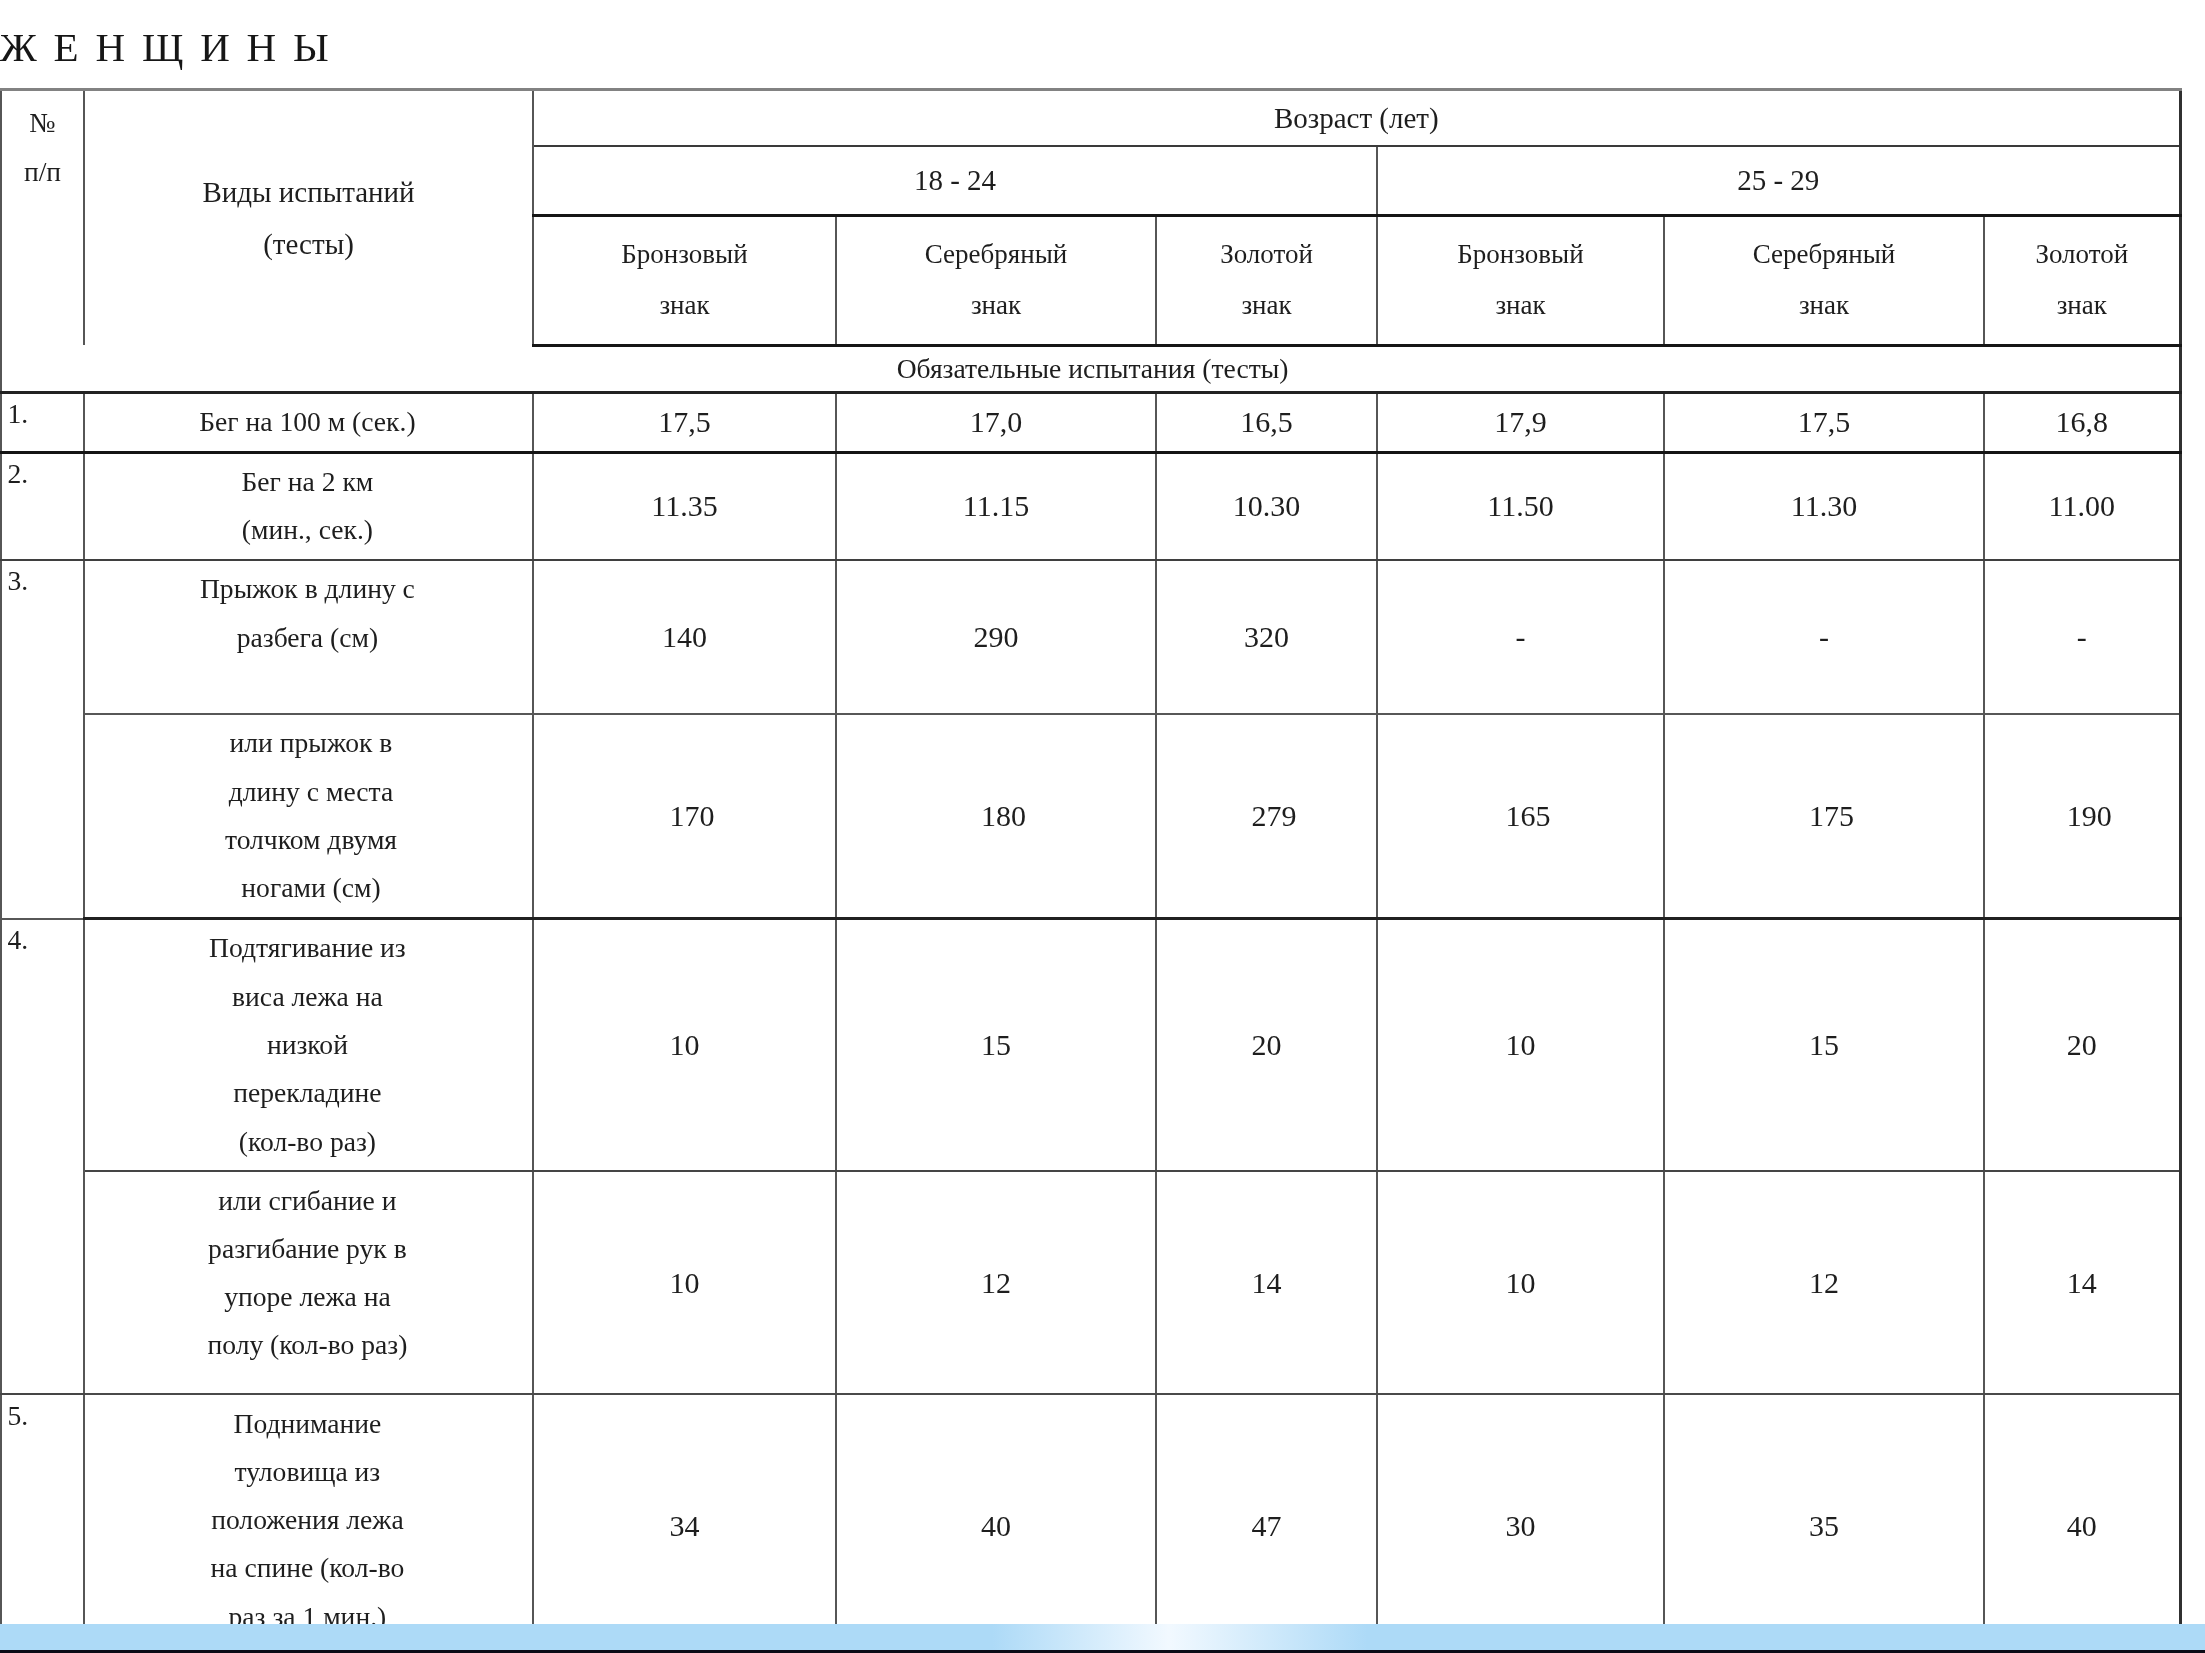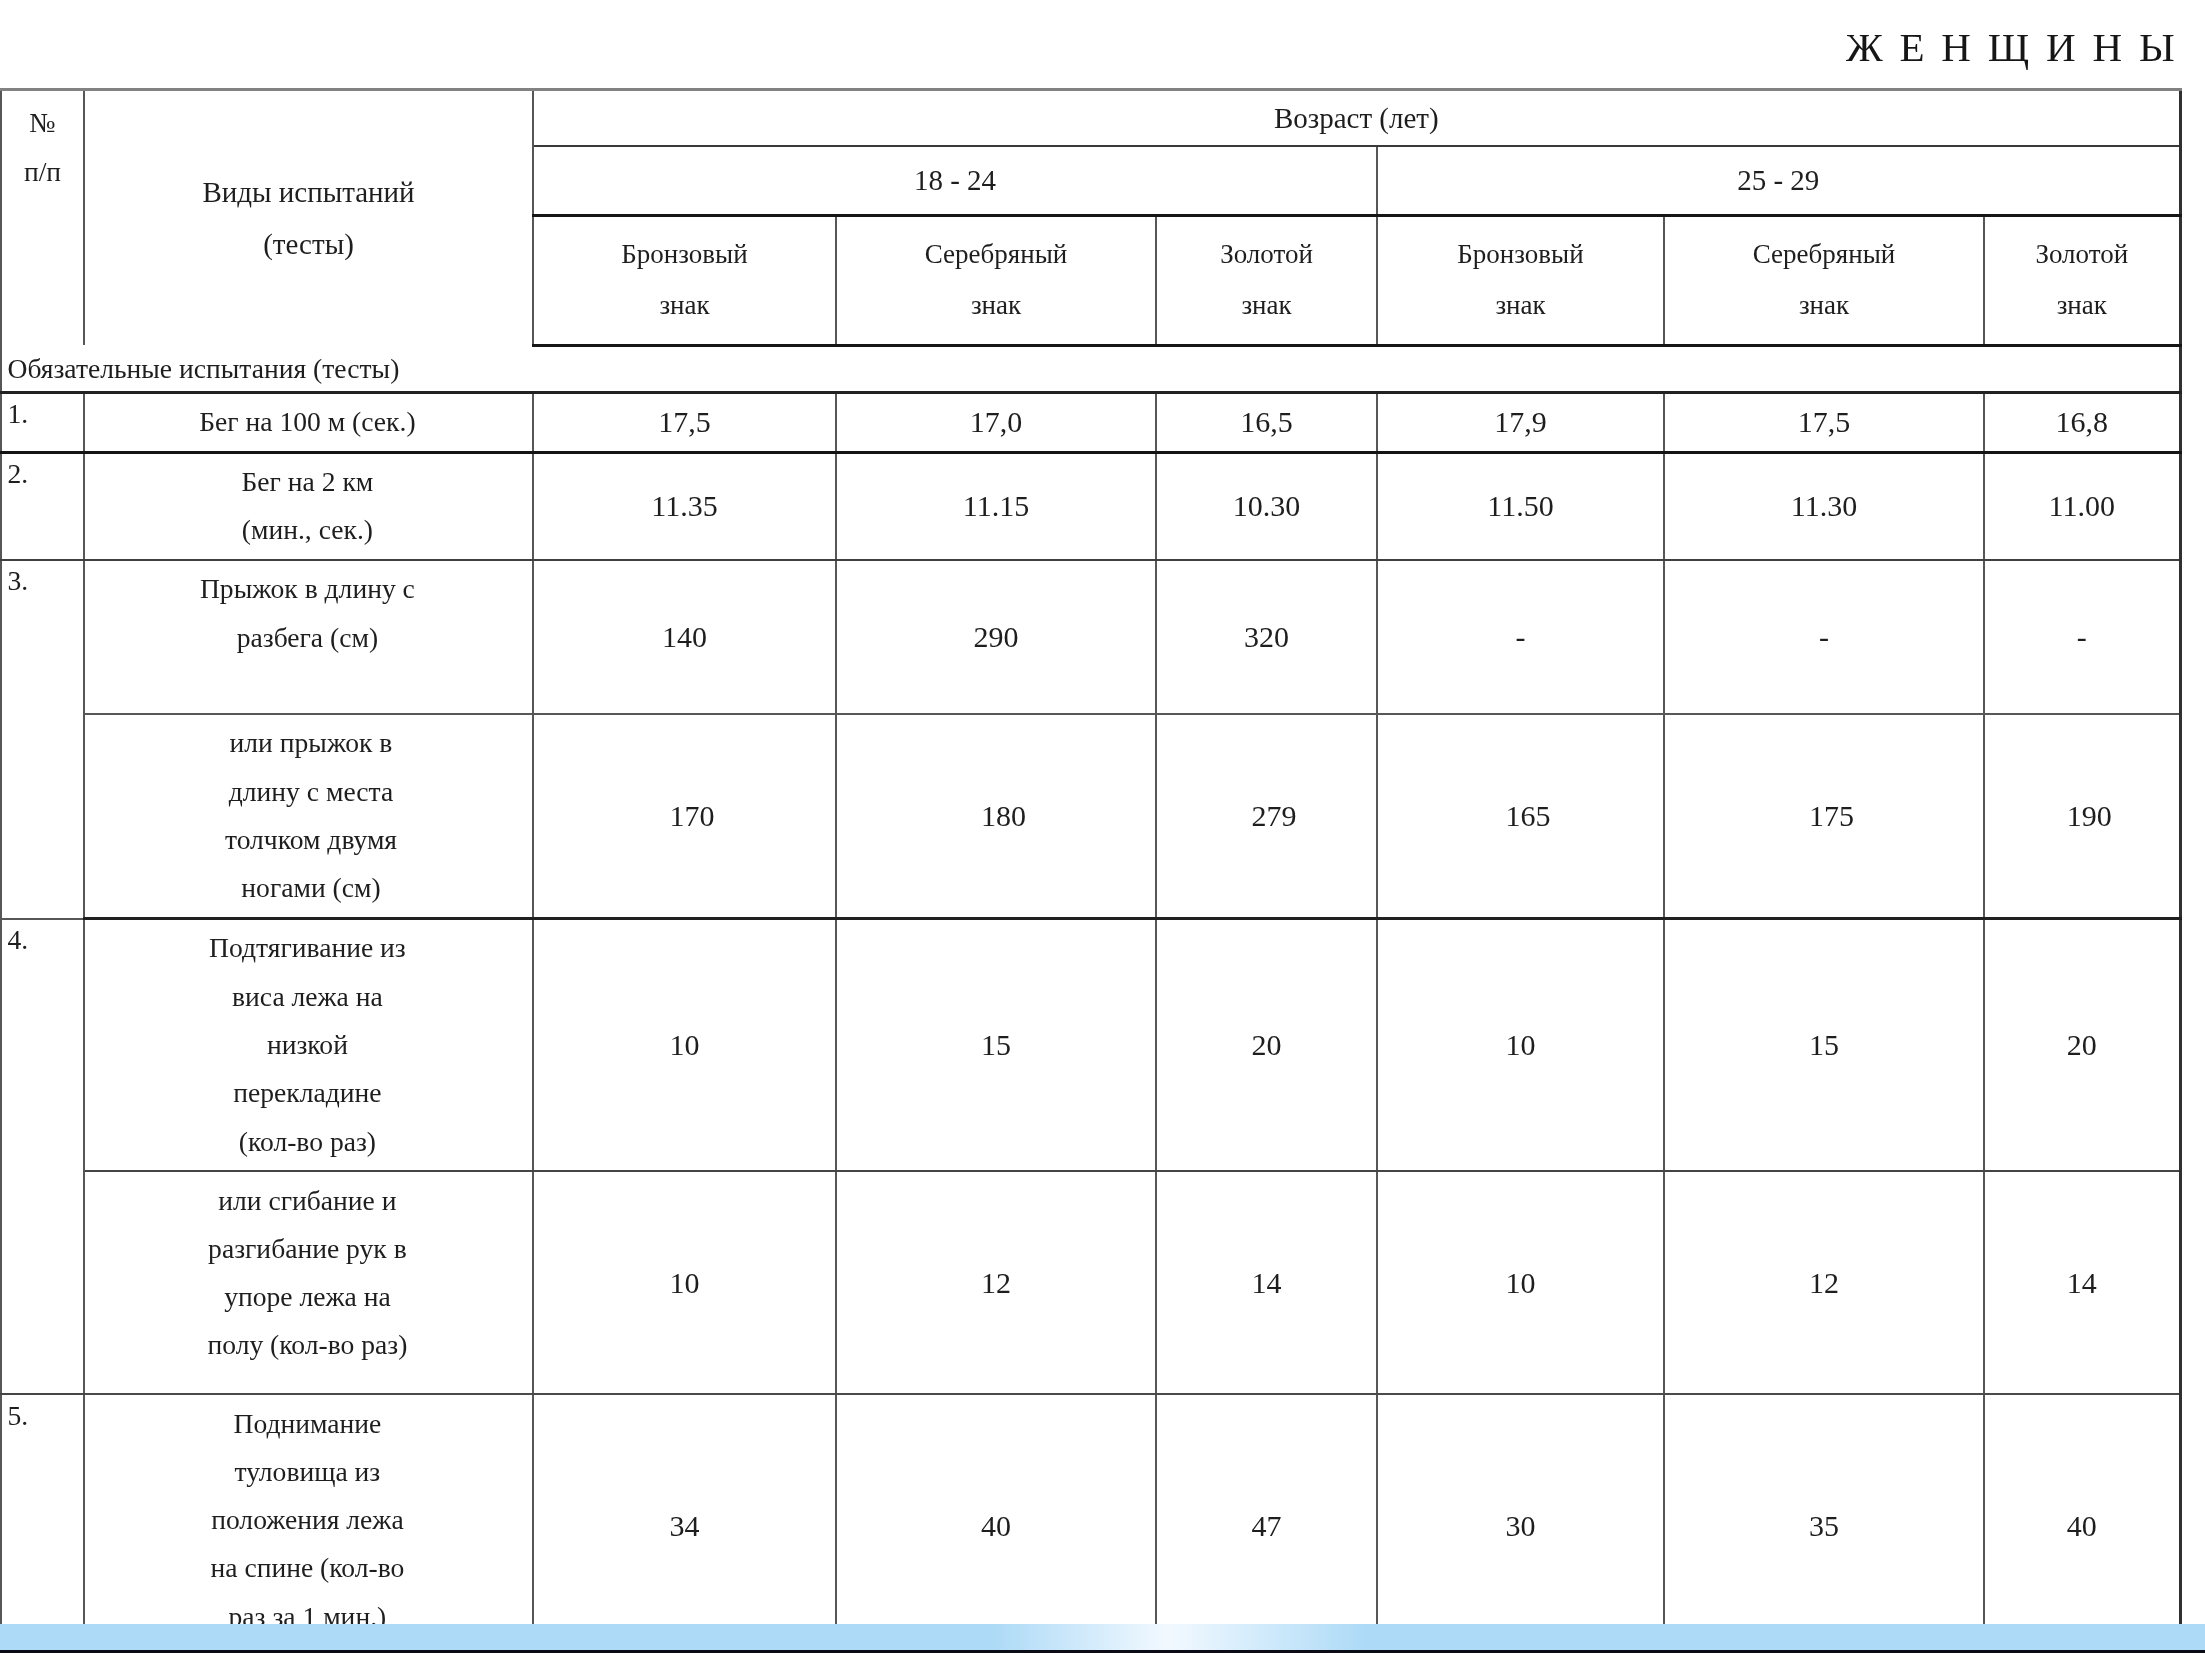--- a/index.html
+++ b/index.html
@@ -11,21 +11,21 @@
     position: relative;
     overflow: hidden;
     font-family: "Liberation Serif", "DejaVu Serif", serif;
     color: #1e1e1e;
   }
   .title {
     position: absolute;
     top: 23px;
     left: 0;
     width: 2178px;
-    text-align: right;
+    text-align: left;
     font-size: 41px;
     letter-spacing: 3.3px;
     color: #161616;
     white-space: pre;
   }
   table.std {
     position: absolute;
     top: 88px;
     left: 0;
     width: 2178px;
@@ -82,21 +82,21 @@
     padding-top: 6.6px;
   }
   td.badge {
     text-align: center;
     font-size: 27px;
     white-space: pre-line;
     line-height: 1.9;
   }
   td.section {
     font-size: 27.6px;
-    text-align: left;
+    text-align: center;
     padding-left: 5.5px;
     vertical-align: middle;
   }
   td.num {
     font-size: 27.6px;
     text-align: left;
     vertical-align: top;
     padding: 4.4px 2.2px 0 5.5px;
   }
   td.name {

